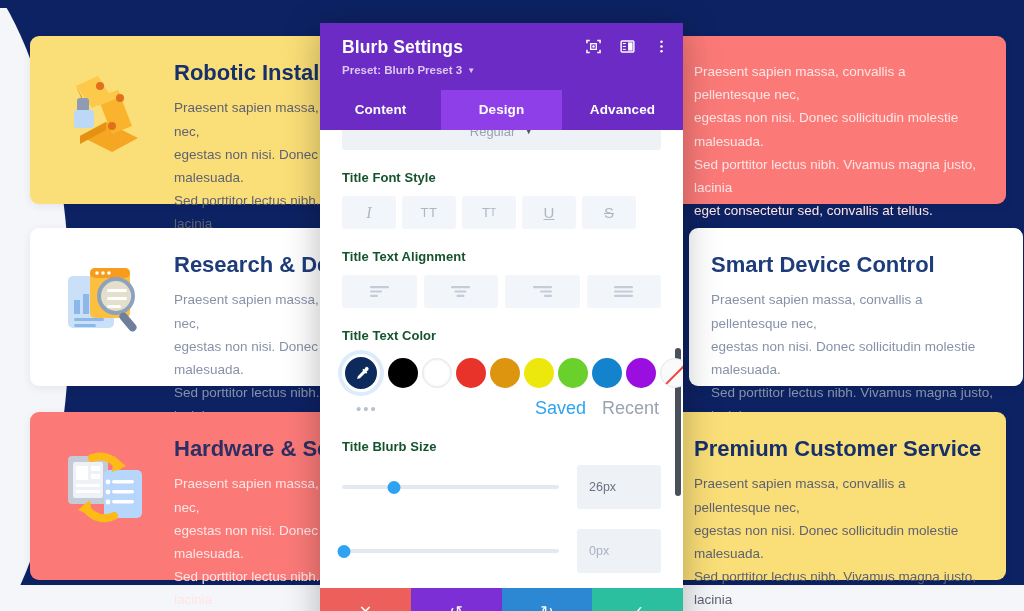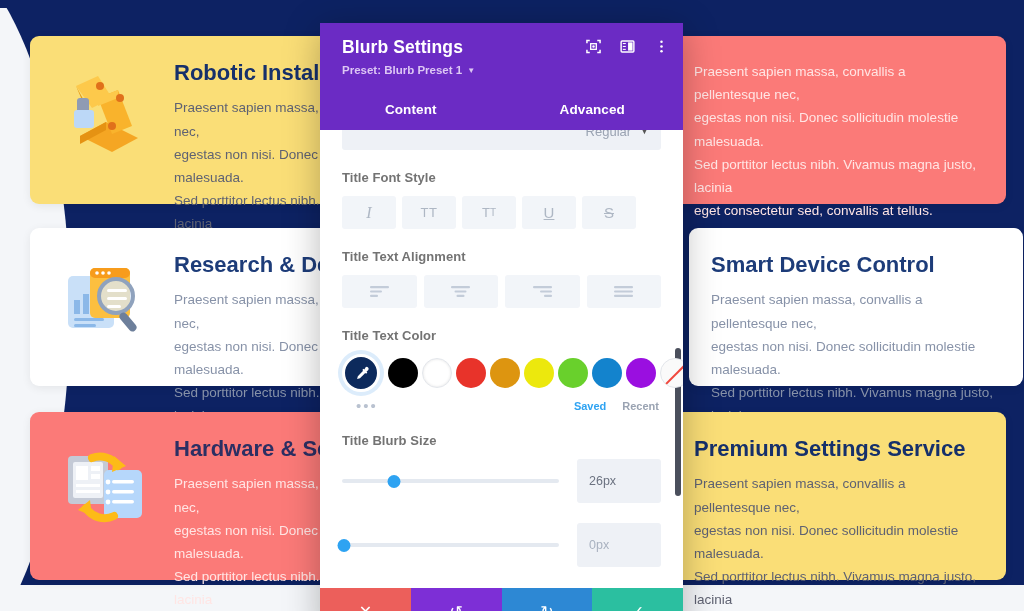--- a/index.html
+++ b/index.html
@@ -98,31 +98,31 @@
     flex:1 1 auto;background:#fff;overflow:hidden;position:relative;
     padding:0 22px;box-sizing:border-box;
   }
   .scroll-thumb{
     position:absolute;right:2px;top:218px;width:6px;height:148px;
     background:#4a4f5c;border-radius:3px;cursor:pointer;
   }
 
   .clipped-select{
     margin-top:-8px;height:28px;background:#eef1f6;border-radius:3px;
-    display:flex;align-items:center;justify-content:flex-end;
+    display:flex;align-items:center;justify-content:center;
     padding:0 12px;box-sizing:border-box;color:#9aa3b2;font-size:13px;
     overflow:hidden;
     gap:9px;
   }
   .clipped-select .lbl{transform:translateY(-5px);}
   .clipped-select .arr{font-size:9px;color:#555;transform:translateY(-5px);}
 
   .field{margin-top:20px;}
   .field-label{
-    font-size:13px;font-weight:700;color:#737373;margin-bottom:11px;letter-spacing:.05px;
+    font-size:13px;font-weight:700;color:#14532d;margin-bottom:11px;letter-spacing:.05px;
   }
 
   .btn-row{display:flex;gap:6px;}
   .style-btn{
     width:54px;height:33px;background:#f2f5f9;border-radius:3px;
     display:flex;align-items:center;justify-content:center;cursor:pointer;
     color:#aeb7c4;font-size:14px;
   }
   .style-btn.italic{font-style:italic;font-family:"Liberation Serif",serif;font-size:16px;}
   .style-btn.tt{font-size:13px;letter-spacing:.5px;}
@@ -154,21 +154,21 @@
   }
   .sw.transparent::after{
     content:"";position:absolute;left:-4px;top:13px;width:40px;height:2px;
     background:#f0483e;transform:rotate(-45deg);
   }
   .eyedrop{width:17px;height:17px;display:block;}
 
   .sw-meta{display:flex;align-items:center;justify-content:space-between;margin-top:6px;padding-right:2px;}
   .dots{color:#b9c2d0;letter-spacing:2px;font-size:15px;line-height:1;padding-left:14px;}
   .sw-links{display:flex;gap:16px;}
-  .lnk{font-size:11px;font-weight:700;cursor:pointer;}
+  .lnk{font-size:18px;font-weight:400;cursor:pointer;}
   .lnk.saved{color:#2ea3f2;}
   .lnk.recent{color:#9aa3b2;}
 
   .slider-row{display:flex;align-items:center;gap:18px;margin-top:4px;}
   .slider{flex:1 1 auto;position:relative;height:16px;display:flex;align-items:center;cursor:pointer;}
   .track{width:100%;height:4px;background:#e4e9f0;border-radius:2px;}
   .knob{
     position:absolute;width:13px;height:13px;border-radius:50%;background:#2ea3f2;
     transform:translateX(-50%);cursor:pointer;
   }
@@ -306,34 +306,34 @@
       <h3>Hardware &amp; Software</h3>
       <p>Praesent sapien massa, convallis a pellentesque nec,
 egestas non nisi. Donec sollicitudin molestie malesuada.
 Sed porttitor lectus nibh. Vivamus magna justo, lacinia
 eget consectetur sed, convallis at tellus.</p>
     </div>
   </div>
 
   <div class="card yellow" id="card-6">
     <div class="body">
-      <h3>Premium Settings Service</h3>
+      <h3>Premium Customer Service</h3>
       <p>Praesent sapien massa, convallis a pellentesque nec,
 egestas non nisi. Donec sollicitudin molestie malesuada.
 Sed porttitor lectus nibh. Vivamus magna justo, lacinia
 eget consectetur sed, convallis at tellus.</p>
     </div>
   </div>
 
   <div class="modal">
 
     <div class="modal-header">
       <div class="modal-title">Blurb Settings</div>
       <div class="modal-preset">
-        <span>Preset: Blurb Preset 1</span>
+        <span>Preset: Blurb Preset 3</span>
         <span class="caret-sm">▼</span>
       </div>
       <div class="hdr-icons">
         <span class="hic">
           <svg viewBox="0 0 16 16" width="15" height="15">
             <path d="M1 4.5V1.5h3M15 4.5V1.5h-3M1 11.5v3h3M15 11.5v3h-3" stroke="#fff" stroke-width="1.6" fill="none"></path>
             <rect x="5" y="5" width="6" height="6" stroke="#fff" stroke-width="1.4" fill="none"></rect>
             <circle cx="8" cy="8" r="1.3" fill="#fff"></circle>
           </svg>
         </span>
@@ -351,20 +351,21 @@
             <circle cx="8" cy="3" r="1.35" fill="#fff"></circle>
             <circle cx="8" cy="8" r="1.35" fill="#fff"></circle>
             <circle cx="8" cy="13" r="1.35" fill="#fff"></circle>
           </svg>
         </span>
       </div>
     </div>
 
     <div class="tabs">
       <div class="tab">Content</div>
+      <div class="tab active">Design</div>
       <div class="tab">Advanced</div>
     </div>
 
     <div class="panel-body">
 
       <div class="scroll-thumb"></div>
 
       <div class="clipped-select">
         <span class="lbl">Regular</span>
         <span class="arr">▼</span>

